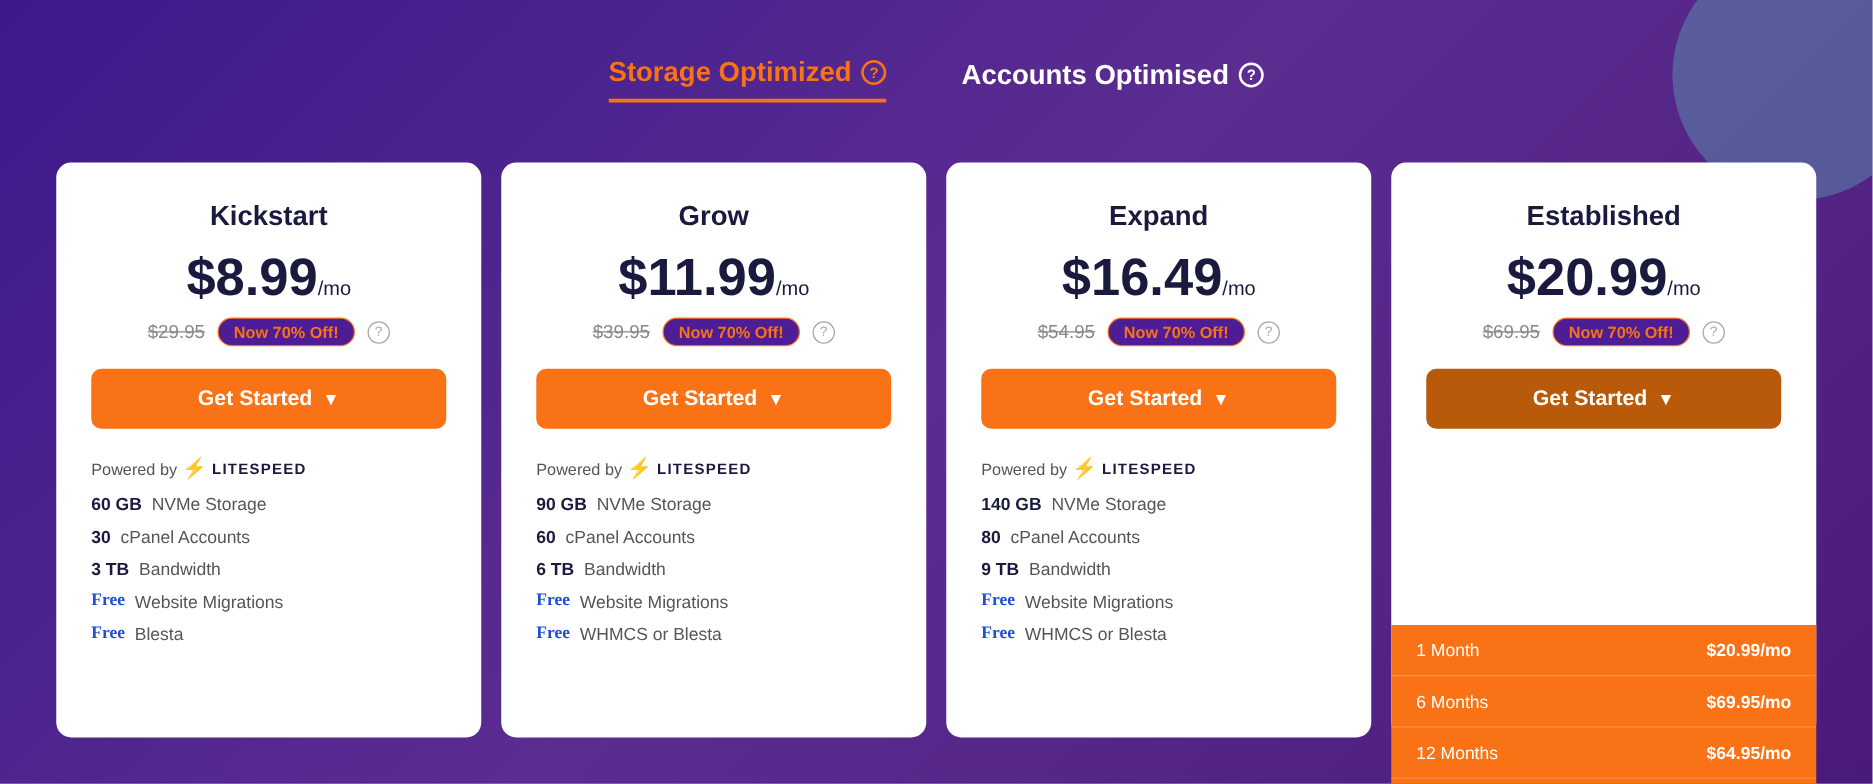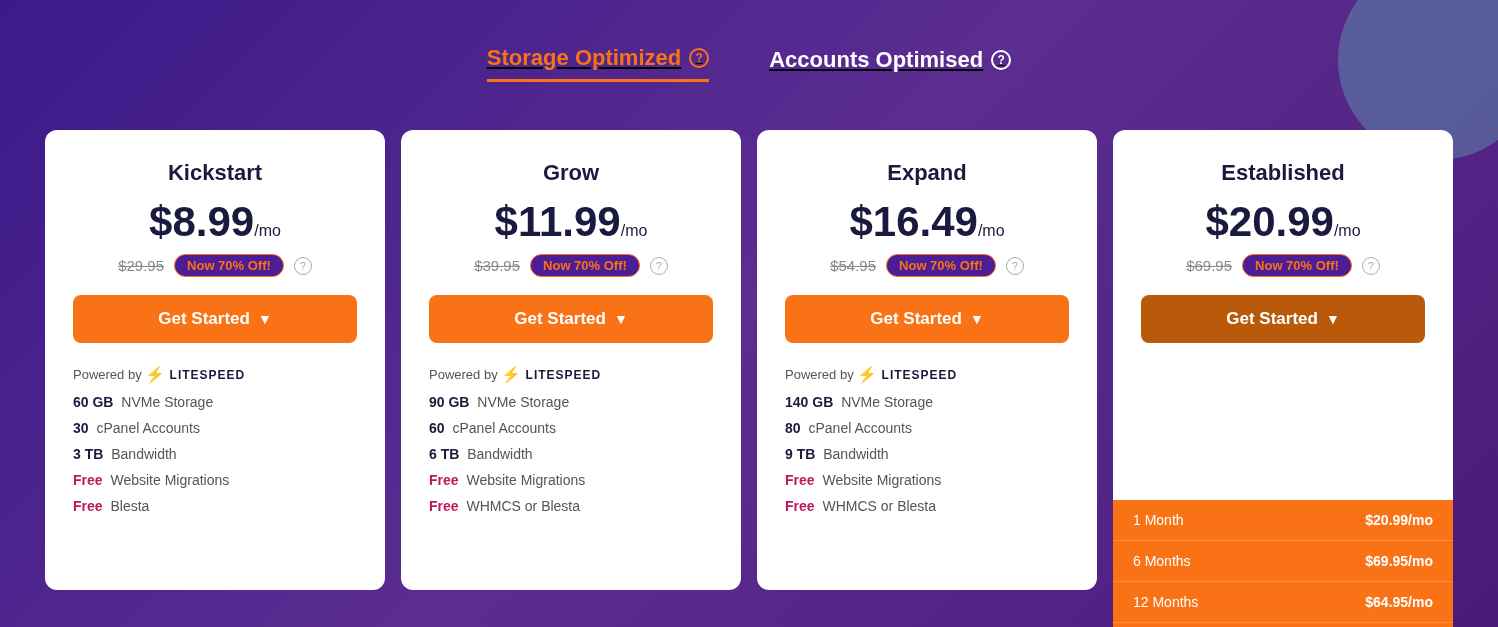--- a/index.html
+++ b/index.html
@@ -28,21 +28,20 @@
       gap: 60px;
       padding: 45px 0 30px 0;
     }
     .tab {
       display: flex;
       align-items: center;
       gap: 8px;
       cursor: pointer;
       padding-bottom: 8px;
       position: relative;
-      text-decoration: underline;
     }
     .tab.active {
       border-bottom: 3px solid #f97316;
     }
     .tab-label {
       font-size: 22px;
       font-weight: 700;
     }
     .tab.active .tab-label {
       color: #f97316;
@@ -170,21 +169,22 @@
       color: #555;
       display: flex;
       align-items: center;
       gap: 4px;
     }
     .feature-bold {
       font-weight: 700;
       color: #1a1a3e;
     }
     .feature-colored {
-      color: #be185d;
+      color: #1d4ed8;
+      font-family: Liberation Serif, serif;
     }
     .litespeed-logo {
       display: flex;
       align-items: center;
       gap: 4px;
       font-size: 13px;
       color: #555;
     }
     .litespeed-icon {
       color: #3b82f6;

